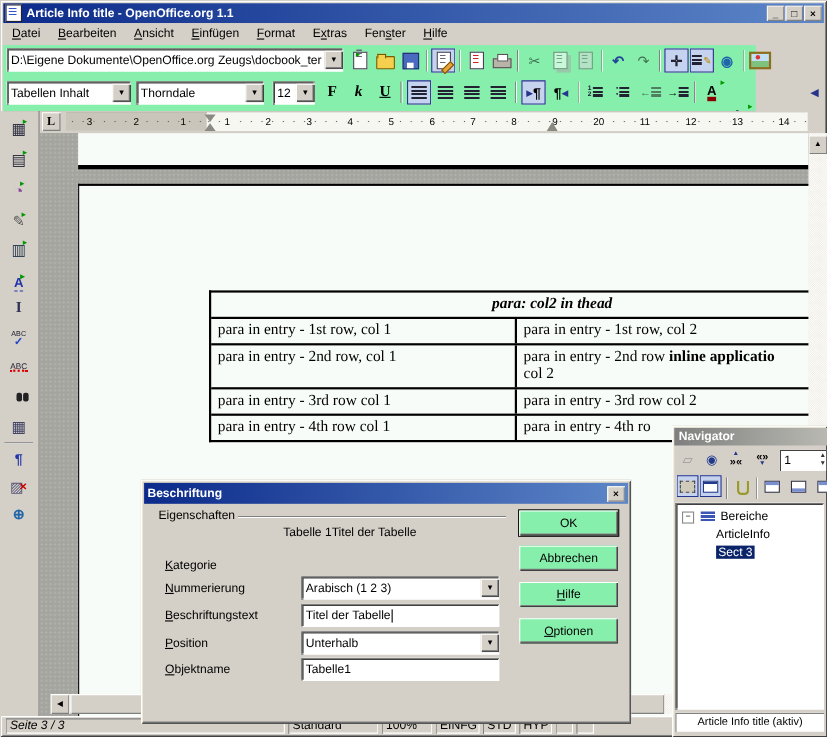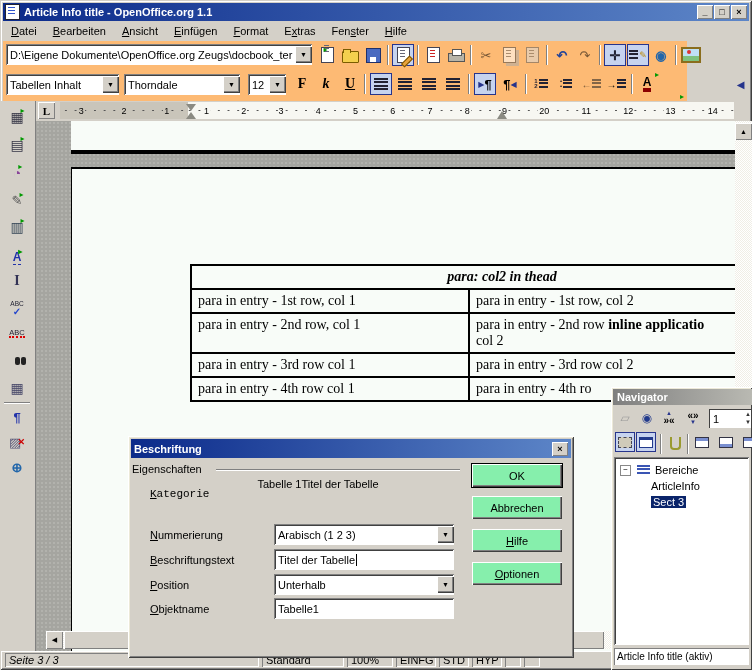--- a/index.html
+++ b/index.html
@@ -15,21 +15,21 @@
   .doc-ico{width:13px;height:14px;background:#fff;border:1px solid #223;position:relative;}
   .doc-ico::after{content:"";position:absolute;left:2px;top:2px;width:7px;height:8px;
        background:repeating-linear-gradient(#35c 0 1px,transparent 1px 3px);}
   .tbtn{width:16px;height:14px;background:#d4d0c8;display:flex;align-items:center;justify-content:center;
         font-size:9px;font-weight:bold;margin-left:1px;}
   
   .menubar{left:3px;top:21px;width:746px;height:20px;display:flex;align-items:center;background:#d4d0c8;}
   .mi{padding:2px 8px;}
   .mn{text-decoration:underline;}
   
-  .tb{left:3px;width:684px;background:#fdba74;}
+  .tb{left:3px;width:684px;background:#86efac;}
   .tb1{top:41px;height:28px;}
   .tb2{top:69px;height:32px;border-bottom:1px solid #808080;}
   .tsep{position:absolute;width:2px;height:20px;box-shadow:inset 1px 0 0 #808080, inset -1px 0 0 #fff;}
   .ibtn{position:absolute;width:22px;height:22px;display:flex;align-items:center;justify-content:center;}
   .ibtn.pressed{background:#c6d3ef;box-shadow:inset 0 0 0 1px #26348c;}
   .ibtn.dis{filter:grayscale(1);opacity:.55;}
   .combo{position:absolute;height:21px;background:#fff;box-shadow:inset 1px 1px 0 #808080, inset -1px -1px 0 #fff, inset 2px 2px 0 #404040;
          display:flex;align-items:center;box-sizing:border-box;padding-left:4px;}
   .combo .val{flex:1;white-space:nowrap;overflow:hidden;}
   .cbtn{width:17px;height:17px;background:#d4d0c8;display:flex;align-items:center;justify-content:center;
@@ -120,21 +120,21 @@
         display:flex;align-items:center;padding-left:4px;box-sizing:border-box;}
   .spin .ud{position:absolute;right:0;top:1px;font-size:6px;line-height:8px;color:#333;}
   .navtree{position:absolute;left:3px;top:70px;width:135px;height:188px;background:#fff;
            box-shadow:inset 1px 1px 0 #808080,inset -1px -1px 0 #fff,inset 2px 2px 0 #404040;padding-top:5px;box-sizing:border-box;}
   .titem{display:flex;align-items:center;height:16px;padding-left:6px;}
   .expander{width:9px;height:9px;background:#fff;border:1px solid #888;display:flex;align-items:center;justify-content:center;font-size:8px;line-height:1;margin-right:6px;}
   .sect-ico{width:13px;height:10px;background:repeating-linear-gradient(#3a55b4 0 2px,#fff 2px 3.5px);margin-right:5px;}
   .tlabel{white-space:nowrap;}
   .tsel{background:#0a246a;color:#fff;padding:0 2px;}
   .navdoc{position:absolute;left:3px;top:261px;width:135px;height:17px;background:#fff;
-          box-shadow:inset 1px 1px 0 #808080,inset -1px -1px 0 #fff;display:flex;align-items:center;padding-left:3px;box-sizing:border-box;font-size:10px;}
+          box-shadow:inset 1px 1px 0 #808080,inset -1px -1px 0 #fff;display:flex;align-items:center;padding-left:20px;box-sizing:border-box;font-size:10px;}
   
   .dialog{left:128px;top:436px;width:446px;height:222px;background:#d4d0c8;z-index:50;
           box-shadow:inset 1px 1px 0 #fff, inset -1px -1px 0 #404040, inset 2px 2px 0 #ece9d8, inset -2px -2px 0 #808080;}
   .dlgtitle{position:absolute;left:3px;top:3px;width:440px;height:19px;background:linear-gradient(90deg,#0b2a8a,#5d86c8);
             display:flex;align-items:center;padding:0 3px;box-sizing:border-box;}
   .dlgtitle .t{color:#fff;font-weight:bold;flex:1;}
   .grp-line{position:absolute;left:88px;top:33px;width:244px;height:2px;box-shadow:inset 0 1px 0 #808080,inset 0 -1px 0 #fff;}
   .dlabel{position:absolute;left:22px;}
   .dfield{position:absolute;left:146px;width:180px;height:21px;background:#fff;
           box-shadow:inset 1px 1px 0 #808080, inset -1px -1px 0 #fff, inset 2px 2px 0 #404040;
@@ -491,25 +491,25 @@
     <div class="navdoc">
       <span>Article Info title (aktiv)</span>
     </div>
   </div>
 
   <div class="abs dialog">
     <div class="dlgtitle">
       <span class="t">Beschriftung</span>
       <span class="tbtn out-thin">×</span>
     </div>
-    <span class="abs dlabel" style="left:4px;top:27px;">Eigenschaften</span>
+    <span class="abs dlabel" style="left:16px;top:27px;">Eigenschaften</span>
     <span class="abs grp-line"></span>
     <div class="abs" style="left:40px;top:42px;width:300px;text-align:center;">Tabelle 1Titel der Tabelle</div>
 
-    <span class="abs dlabel" style="top:52px;font-family:Liberation Mono, monospace;"><span></span><span class="mn">K</span><span>ategorie</span></span>
+    <span class="abs dlabel" style="top:72px;"><span></span><span class="mn">K</span><span>ategorie</span></span>
 
     <span class="abs dlabel" style="top:93px;"><span></span><span class="mn">N</span><span>ummerierung</span></span>
     <div class="abs dfield" style="top:88px;">
       <span class="val" style="flex:1;">Arabisch (1 2 3)</span>
         <span class="cbtn">▼</span>
     </div>
 
     <span class="abs dlabel" style="top:118px;"><span></span><span class="mn">B</span><span>eschriftungstext</span></span>
     <div class="abs dfield" style="top:113px;">
       <span>Titel der Tabelle</span>

